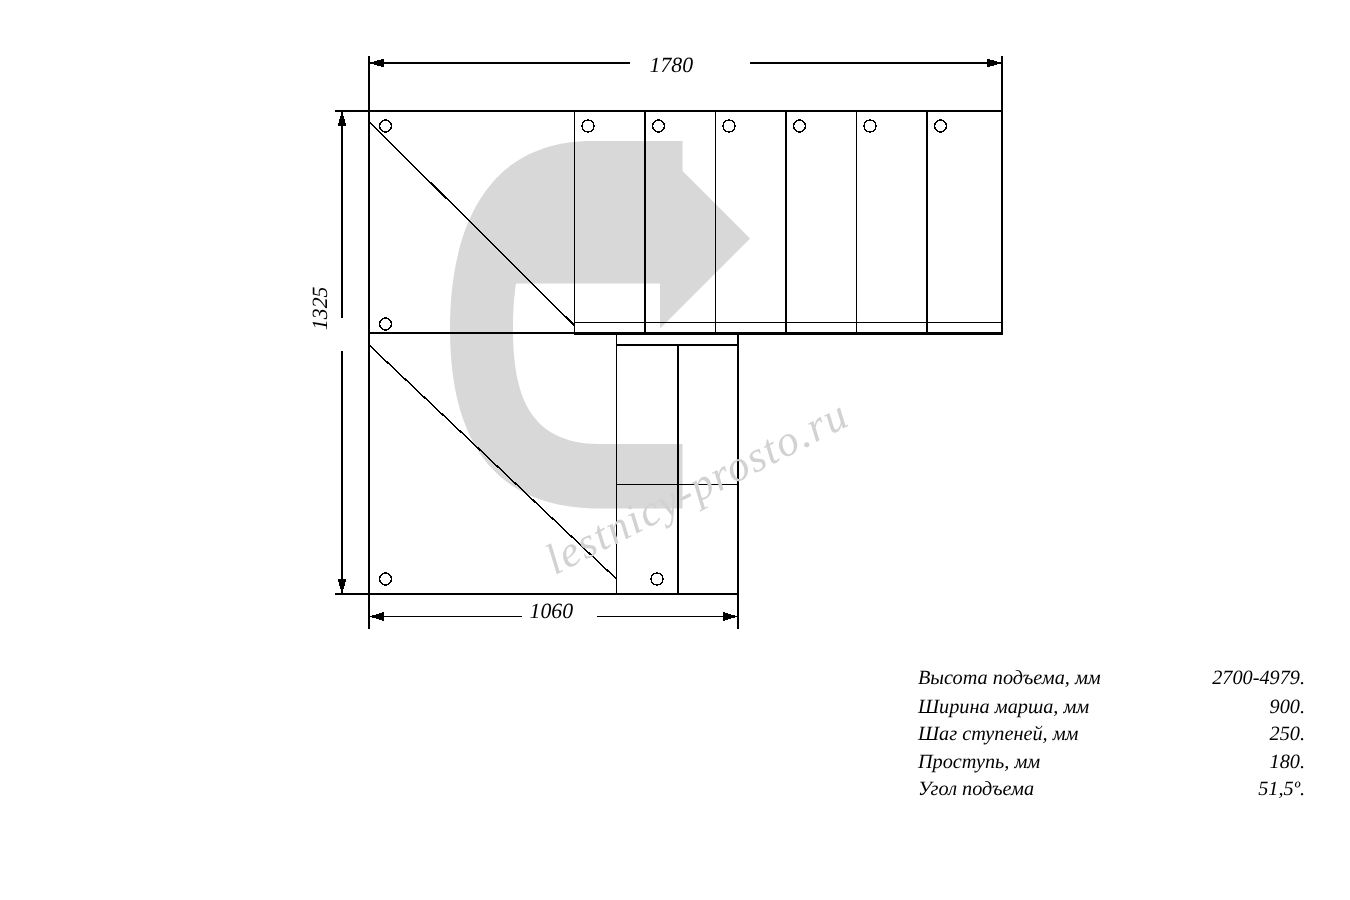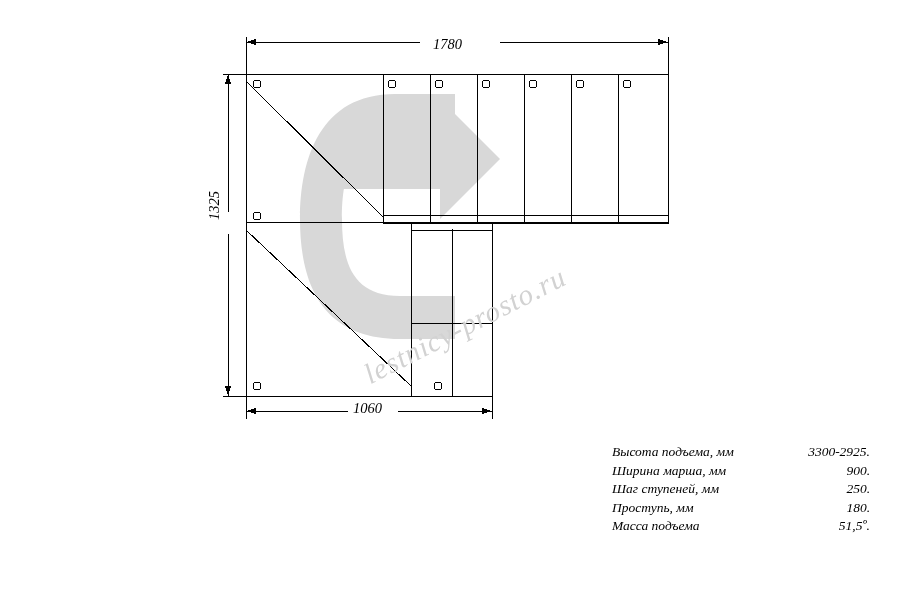--- a/index.html
+++ b/index.html
@@ -178,33 +178,33 @@
 
   <div class="dim-label dim-top">1780</div>
   <div class="dim-label dim-bottom">1060</div>
   <div class="dim-label dim-left">1325</div>
 
   <div class="wm-text">lestnicy-prosto.ru</div>
 
   <div class="spec-table">
     <div class="spec-row">
       <span class="spec-label">Высота подъема, мм</span>
-      <span class="spec-value">3300-2925.</span>
+      <span class="spec-value">2700-4979.</span>
     </div>
     <div class="spec-row">
       <span class="spec-label">Ширина марша, мм</span>
       <span class="spec-value">900.</span>
     </div>
     <div class="spec-row">
       <span class="spec-label">Шаг ступеней, мм</span>
       <span class="spec-value">250.</span>
     </div>
     <div class="spec-row">
       <span class="spec-label">Проступь, мм</span>
       <span class="spec-value">180.</span>
     </div>
     <div class="spec-row">
-      <span class="spec-label">Масса подъема</span>
+      <span class="spec-label">Угол подъема</span>
       <span class="spec-value">51,5º.</span>
     </div>
   </div>
 
 </div>
 
 </body></html>

